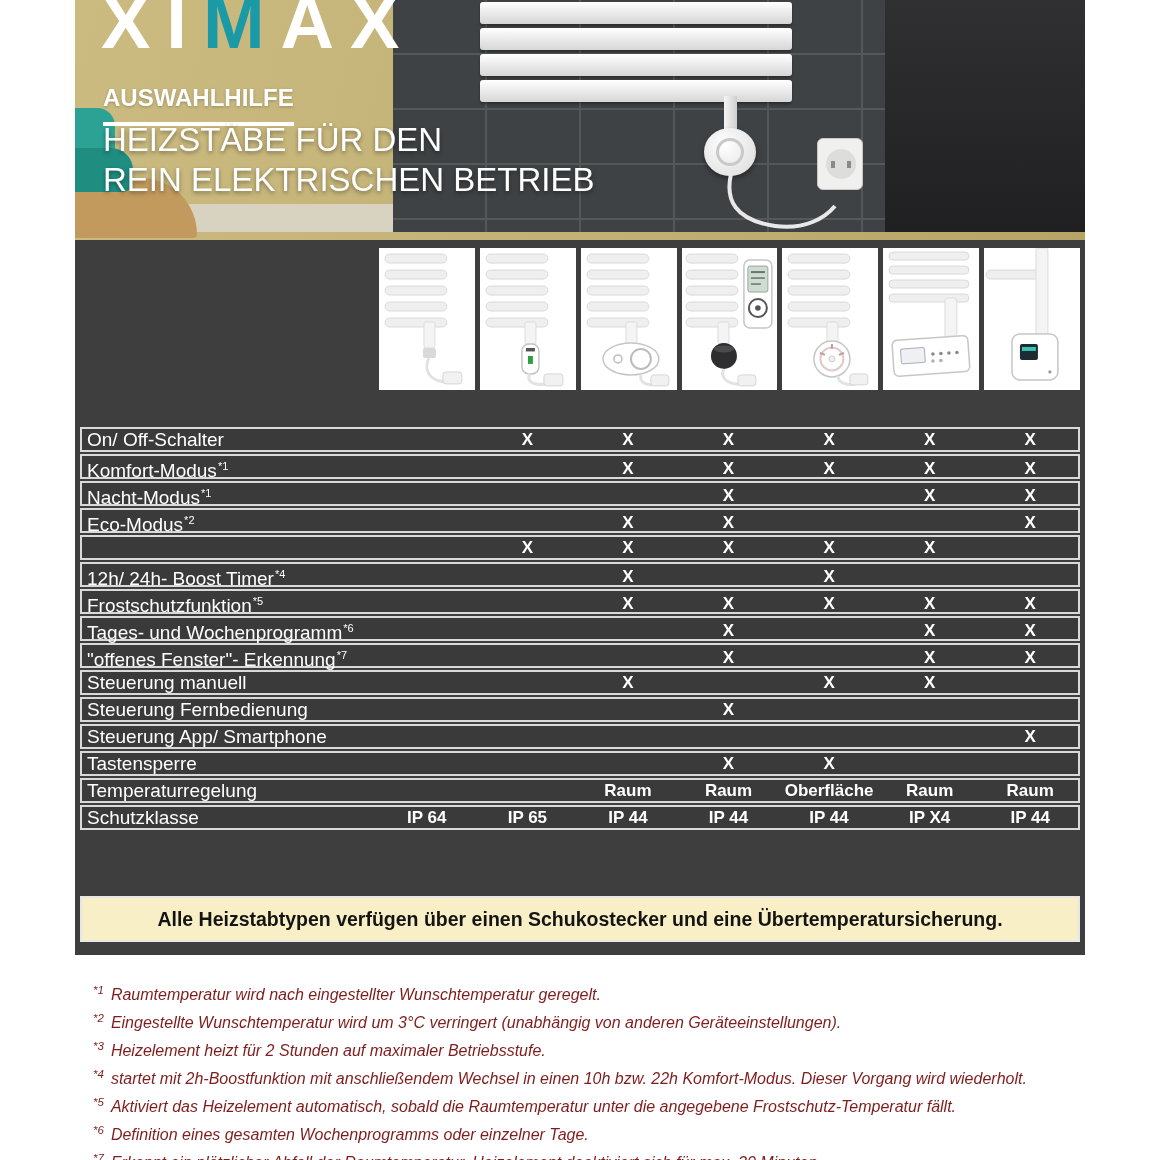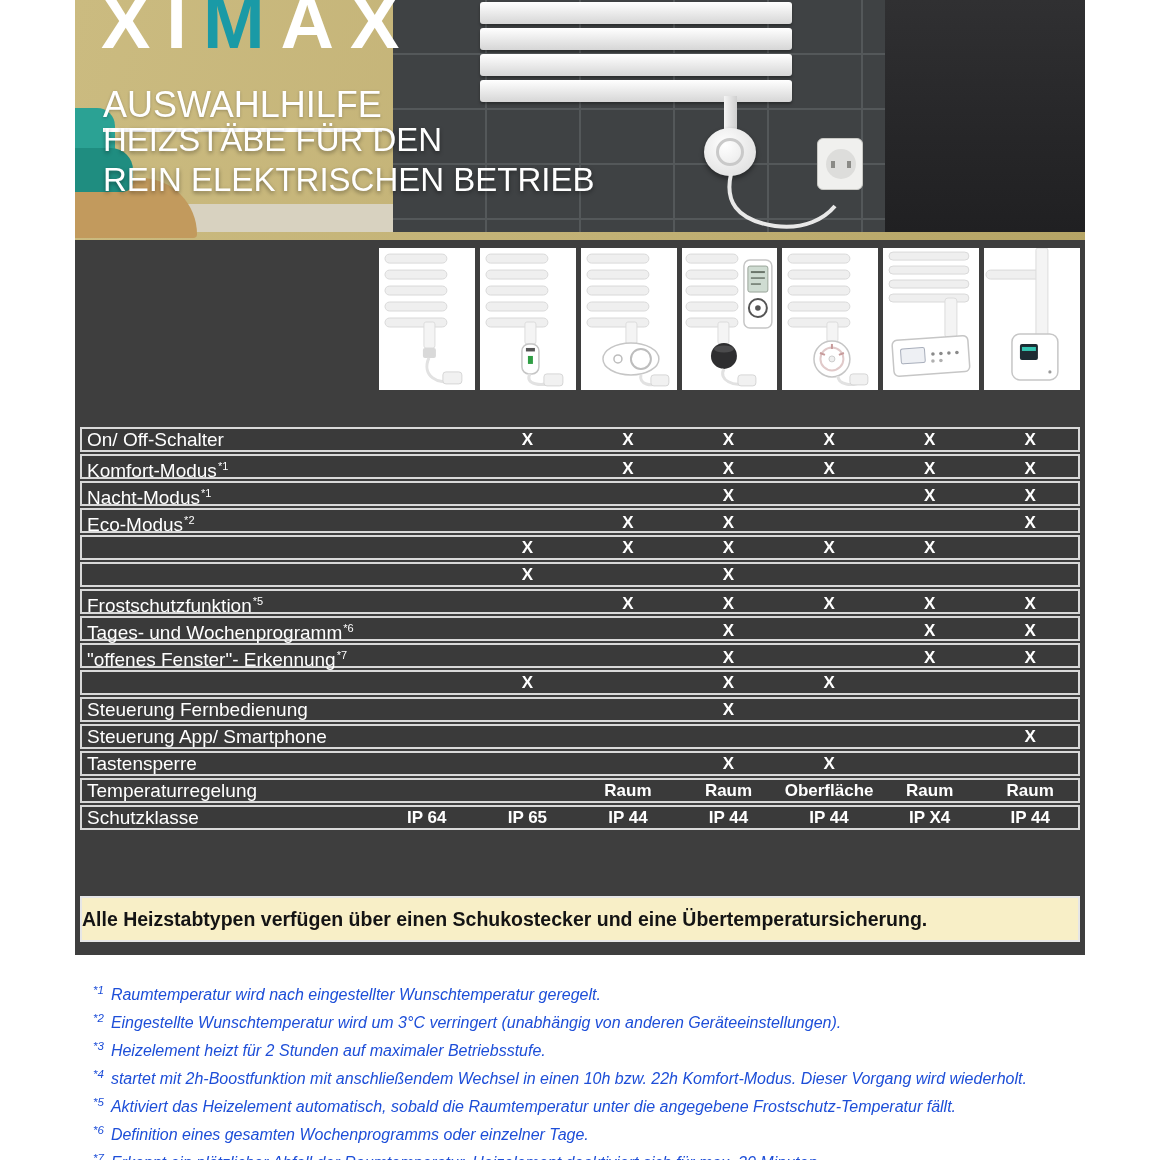--- a/index.html
+++ b/index.html
@@ -27,21 +27,21 @@
   .knob { position:absolute; left:629px; top:128px; width:52px; height:48px; background:radial-gradient(circle at 40% 35%, #ffffff, #d9d9d9); border-radius:50%; box-shadow:0 3px 5px rgba(0,0,0,.4); }
   .knob-inner { position:absolute; left:12px; top:10px; width:28px; height:28px; border:3px solid #c9c9c9; border-radius:50%; }
   .socket { position:absolute; left:742px; top:138px; width:46px; height:52px; background:#f0f0ee; border-radius:6px; border:1px solid #c9c9c5; }
   .socket-inner { position:absolute; left:8px; top:10px; width:30px; height:30px; background:#dddddb; border-radius:50%; }
   .socket-inner:before, .socket-inner:after { content:""; position:absolute; top:12px; width:4px; height:7px; background:#8a8a86; }
   .socket-inner:before { left:5px; } .socket-inner:after { right:5px; }
   .hero-cable { position:absolute; left:600px; top:170px; width:200px; height:62px; }
 
   .logo { position:absolute; left:26px; top:-20px; font-size:74px; font-weight:bold; color:#fff; letter-spacing:16px; white-space:nowrap; }
   .logo .m { color:var(--accent-teal,#1a9aa6); }
-  .kicker { position:absolute; left:28px; top:84px; font-size:36px; font-weight:normal; color:#fff; padding-bottom:2px; border-bottom:4px solid #fff; text-shadow:0 1px 3px rgba(0,0,0,.25); }
+  .kicker { position:absolute; left:28px; top:84px; font-size:24px; font-weight:bold; color:#fff; padding-bottom:10px; border-bottom:4px solid #fff; text-shadow:0 1px 3px rgba(0,0,0,.25); }
   .hero-title { position:absolute; left:28px; top:120px; font-size:33px; font-weight:normal; color:#fff; line-height:40px; text-shadow:0 2px 4px rgba(0,0,0,.4); white-space:nowrap; }
 
   
   .panel { position:absolute; left:75px; top:240px; width:1010px; height:715px; background:var(--panel-bg,#3e3e3e); }
   .pgrid { display:grid; grid-template-columns:294px repeat(7,1fr); column-gap:5px; }
   .products { position:absolute; left:5px; top:8px; width:1000px; height:142px; }
   .pbox { background:#fff; height:142px; }
   .pbox svg { width:100%; height:100%; display:block; }
   .rung { fill:#efefef; stroke:#d9d9d9; }
   .vtube { fill:#f4f4f4; stroke:#dcdcdc; }
@@ -53,25 +53,25 @@
   .typ-label { color:#fff; font-weight:bold; font-size:21px; text-align:center;margin-top:38px; }
 
   .frows { position:absolute; left:5px; top:187px; width:1000px; }
   .frow { height:25px; margin-bottom:2px; border:2px solid #d9d9d9; background:#3a3a3a;
           display:grid; grid-template-columns:292px repeat(7,1fr); column-gap:5px; align-items:center; }
   .flabel { color:#fff; font-size:19px; padding-left:5px; white-space:nowrap; line-height:21px; }
   .flabel .sup { font-size:11px; vertical-align:7px; margin-left:1px; }
   .fcell { color:#fff; font-weight:bold; font-size:17px; text-align:center; line-height:21px; }
 
   .banner { position:absolute; left:5px; top:656px; width:1000px; height:46px; background:var(--banner-bg,#f8efc7);
-            border:2px solid #e6e6e6; color:#141414; font-weight:bold; font-size:19.5px; text-align:left; line-height:42px; }
+            border:2px solid #e6e6e6; color:#141414; font-weight:bold; font-size:19.5px; text-align:center; line-height:42px; }
 
   
   .footnotes { position:absolute; left:93px; top:982px; width:992px; }
-  .fn { font-style:italic; color:#1d4ed8; font-size:16px; line-height:17px; margin-bottom:7px; white-space:nowrap; }
+  .fn { font-style:italic; color:#7f1d1d; font-size:16px; line-height:17px; margin-bottom:7px; white-space:nowrap; }
   .fn .mk { font-size:11.5px; vertical-align:6px; margin-right:7px; }
 </style>
 </head>
 <body style="--accent-teal: #1a9aa6; --panel-bg: #3e3e3e; --row-bg: #3a3a3a; --row-border: #d9d9d9; --banner-bg: #f8efc7; --hero-wall: #c2b175; --hero-tiles: #3f4244;">
 
 <div class="hero">
   <div class="hero-floor"></div>
   <div class="hero-chair"></div>
   <div class="hero-towel1"></div>
   <div class="hero-towel2"></div>
@@ -280,20 +280,21 @@
       <div class="frow">
         <div class="fcell"></div>
         <div class="fcell"></div>
         <div class="fcell">X</div>
         <div class="fcell">X</div>
         <div class="fcell">X</div>
         <div class="fcell">X</div>
         <div class="fcell">X</div>
       </div>
       <div class="frow">
+        <div class="flabel">12h/ 24h- Boost Timer<span class="sup">*4</span></div>
         <div class="fcell"></div>
         <div class="fcell"></div>
         <div class="fcell">X</div>
         <div class="fcell"></div>
         <div class="fcell">X</div>
         <div class="fcell"></div>
         <div class="fcell"></div>
       </div>
       <div class="frow">
         <div class="flabel">Frostschutzfunktion<span class="sup">*5</span></div>
@@ -319,20 +320,21 @@
         <div class="flabel">"offenes Fenster"- Erkennung<span class="sup">*7</span></div>
         <div class="fcell"></div>
         <div class="fcell"></div>
         <div class="fcell"></div>
         <div class="fcell">X</div>
         <div class="fcell"></div>
         <div class="fcell">X</div>
         <div class="fcell">X</div>
       </div>
       <div class="frow">
+        <div class="flabel">Steuerung manuell</div>
         <div class="fcell"></div>
         <div class="fcell"></div>
         <div class="fcell">X</div>
         <div class="fcell"></div>
         <div class="fcell">X</div>
         <div class="fcell">X</div>
         <div class="fcell"></div>
       </div>
       <div class="frow">
         <div class="flabel">Steuerung Fernbedienung</div>

